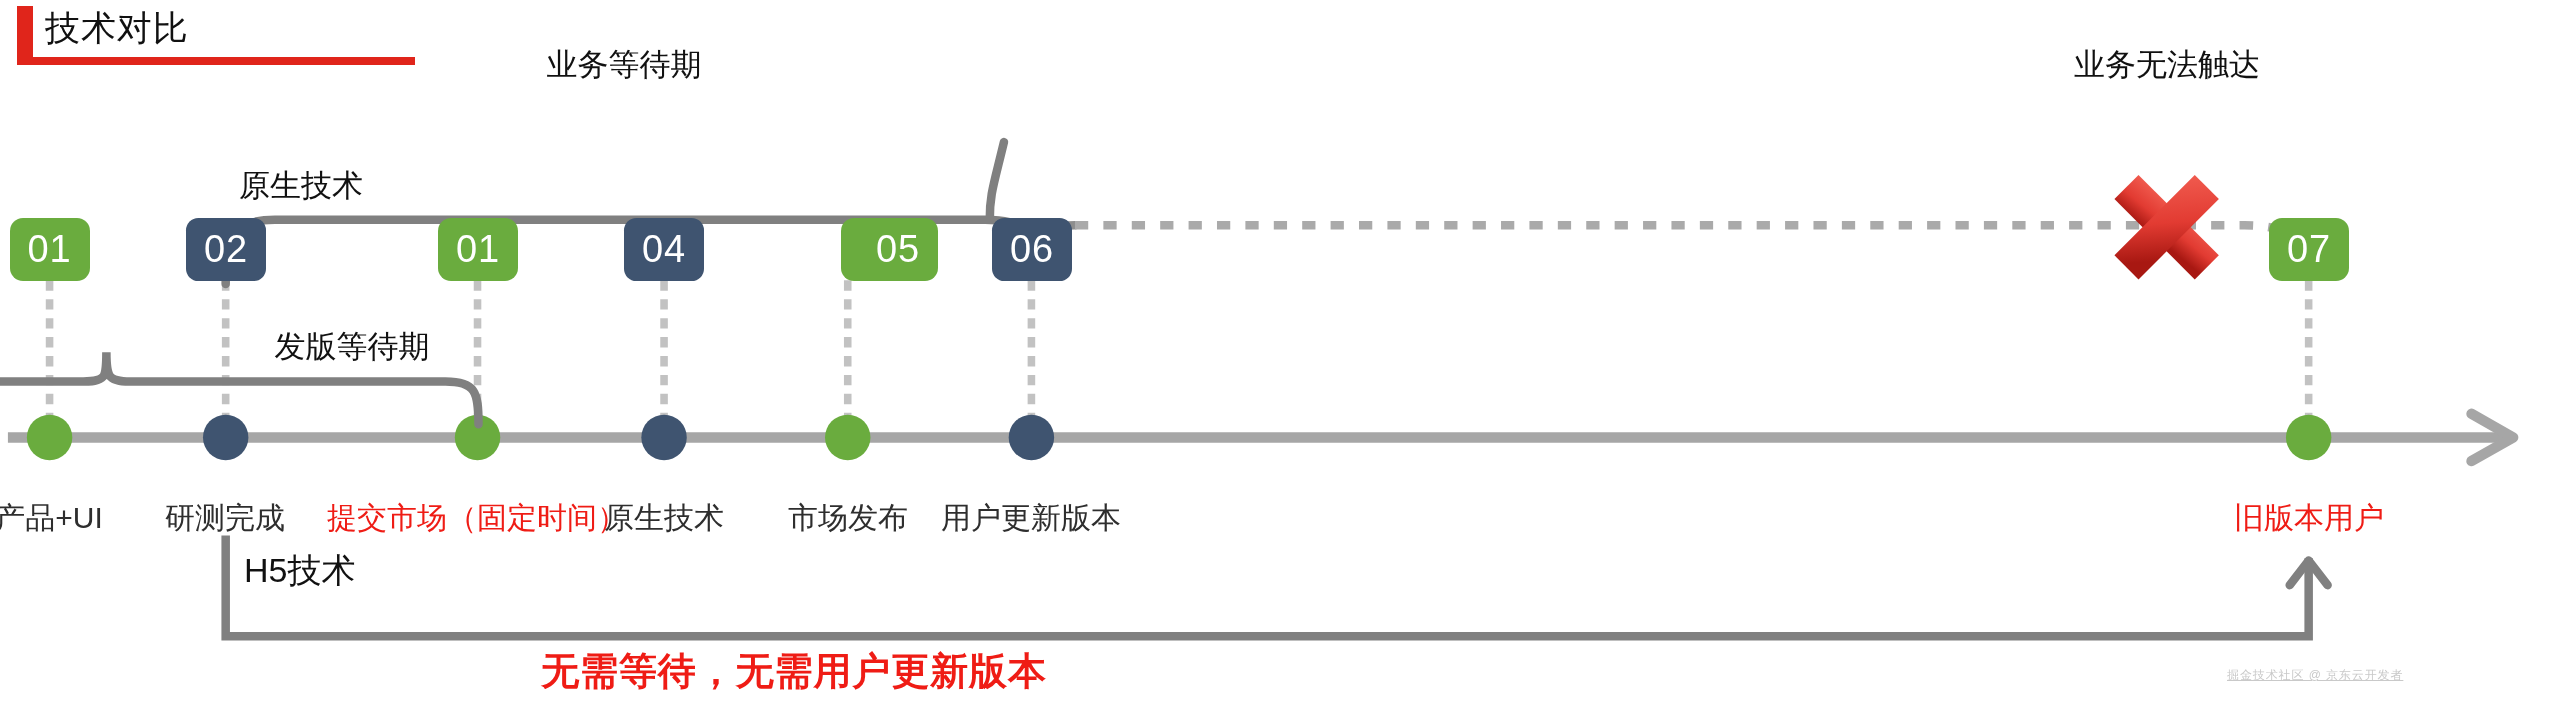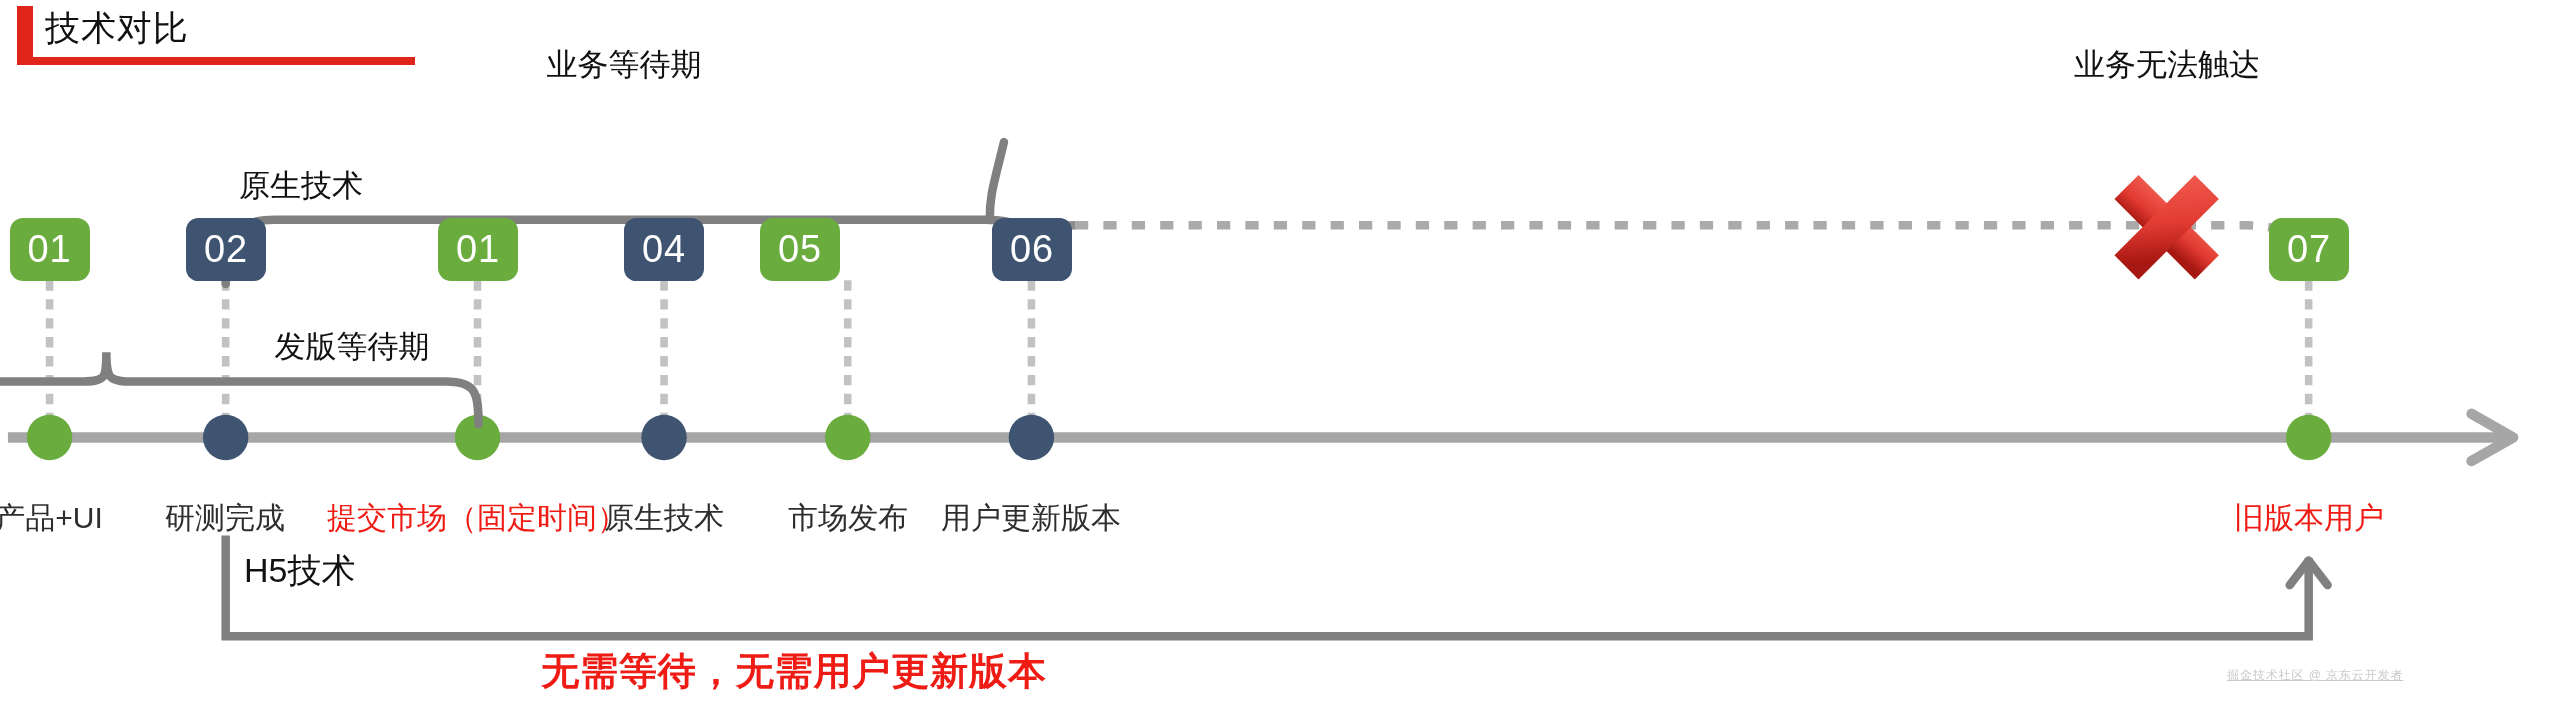--- a/index.html
+++ b/index.html
@@ -112,21 +112,21 @@
     <g transform="translate(2288,240) rotate(45)">
       <rect x="-60" y="-18" width="120" height="36" fill="url(#xgrad)"></rect>
       <rect x="-18" y="-60" width="36" height="120" fill="url(#xgrad)"></rect>
     </g>
   </svg>
 
   <div class="numbox green" style="left:9.5px;top:218px;"><span>01</span></div>
   <div class="numbox navy" style="left:186px;top:218px;"><span>02</span></div>
   <div class="numbox green" style="left:438px;top:218px;"><span>01</span></div>
   <div class="numbox navy" style="left:624px;top:218px;"><span>04</span></div>
-  <div class="numbox green" style="left:760px;top:218px;"><span>05</span></div>
+  <div class="numbox green" style="left:841px;top:218px;padding-left:17px;"><span>05</span></div>
   <div class="numbox navy" style="left:992px;top:218px;"><span>06</span></div>
   <div class="numbox green" style="left:2269px;top:218px;"><span>07</span></div>
 
   <div class="nodelabel" style="left:49px;top:499px;">产品+UI</div>
   <div class="nodelabel" style="left:225px;top:499px;">研测完成</div>
   <div class="nodelabel red" style="left:477px;top:499px;">提交市场（固定时间）</div>
   <div class="nodelabel" style="left:664px;top:499px;">原生技术</div>
   <div class="nodelabel" style="left:848px;top:499px;">市场发布</div>
   <div class="nodelabel" style="left:1031px;top:499px;">用户更新版本</div>
   <div class="nodelabel red" style="left:2309px;top:499px;">旧版本用户</div>

